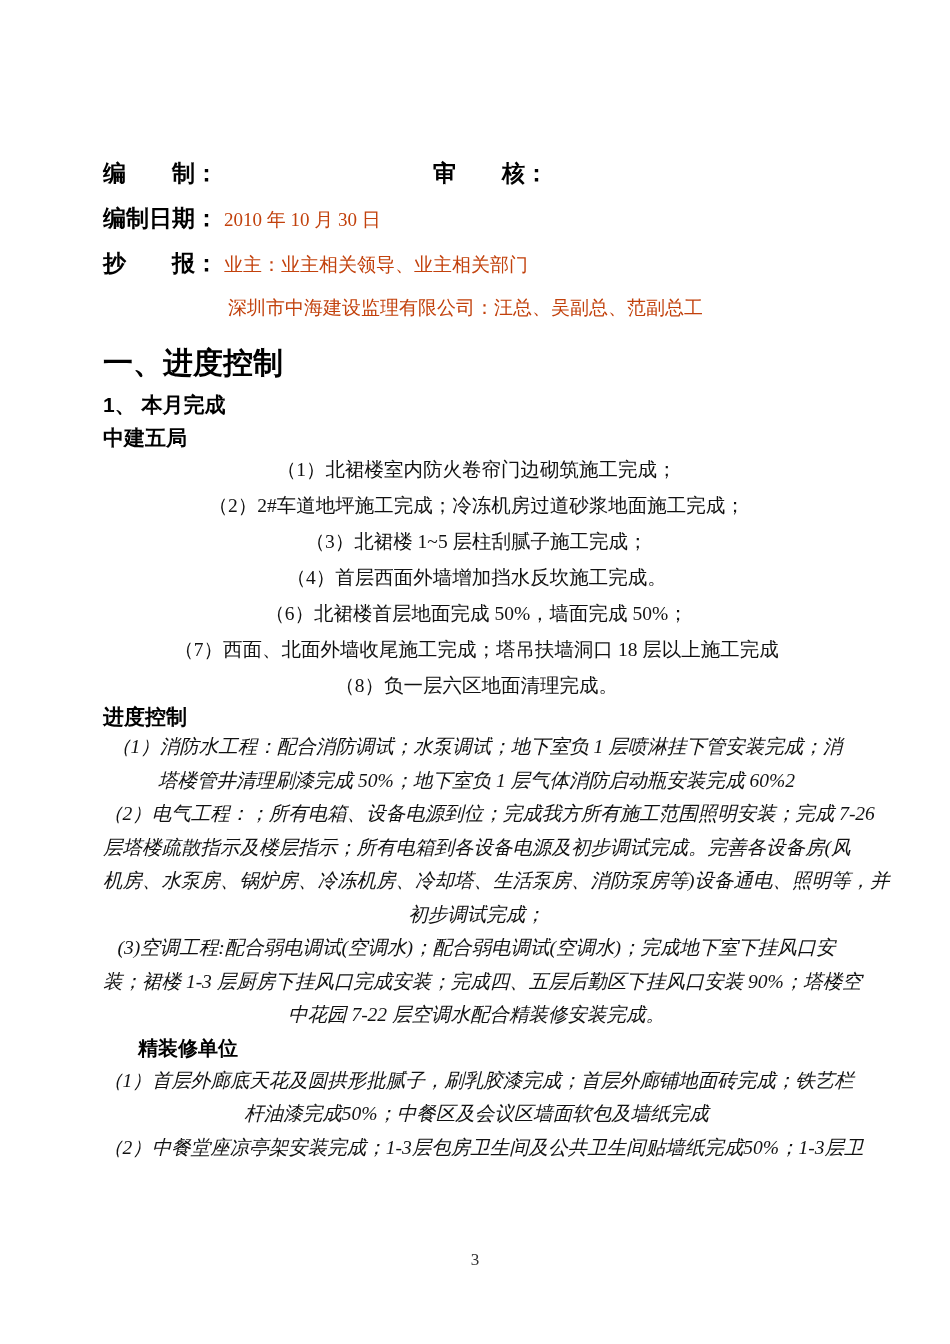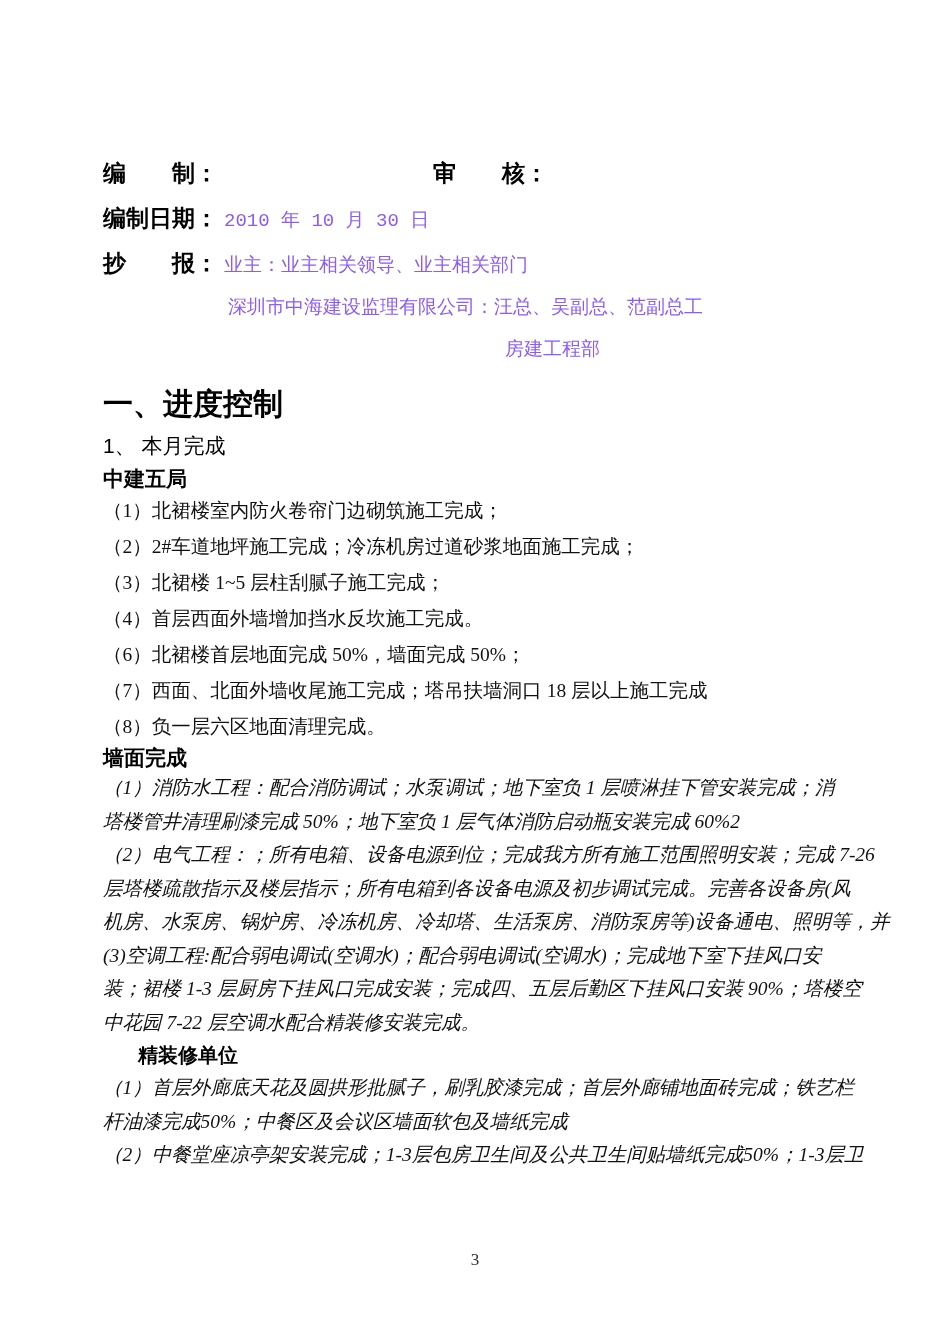--- a/index.html
+++ b/index.html
@@ -23,23 +23,23 @@
     white-space: nowrap;
     position: relative;
   }
   .meta-label {
     font-family: "Liberation Sans", "DejaVu Sans", sans-serif;
     font-weight: bold;
     font-size: 23px;
     color: #000000;
   }
   .meta-value {
-    font-family: Liberation Mono, monospace;
+    font-family: Liberation Serif, serif;
     font-size: 19px;
-    color: #8b5cf6;
+    color: #c2410c;
   }
   .meta-label-right {
     position: absolute;
     left: 305px;
     top: 0;
     margin-left: 25px;
   }
   .meta-value-after {
     margin-left: 6px;
   }
@@ -52,21 +52,21 @@
     font-family: "Liberation Sans", "DejaVu Sans", sans-serif;
     font-weight: bold;
     font-size: 30px;
     line-height: 34px;
     color: #000000;
     white-space: nowrap;
   }
   .h2 {
     margin-top: 12px;
     font-family: "Liberation Sans", "DejaVu Sans", sans-serif;
-    font-weight: normal;
+    font-weight: bold;
     font-size: 21px;
     line-height: 26px;
     color: #000000;
     white-space: nowrap;
   }
   .group-title {
     font-family: Liberation Serif, serif;
     font-weight: bold;
     font-size: 21px;
     line-height: 28px;
@@ -81,20 +81,21 @@
     line-height: 32px;
   }
 
   
   .line {
     font-family: "Liberation Serif", "DejaVu Serif", serif;
     font-size: 19.5px;
     color: #111111;
     white-space: nowrap;
     line-height: 36px;
+    text-align: center;
   }
   .group-2 .line, .group-3 .line {
     line-height: 33.5px;
     font-style: italic;
   }
 
   
   .footer {
     position: absolute;
     left: 0;
@@ -118,46 +119,44 @@
     </div>
     <div class="meta-row">
       <span class="meta-label">编制日期：</span><span class="meta-value meta-value-after">2010 年 10 月 30 日</span>
     </div>
     <div class="meta-row">
       <span class="meta-label">抄　　报：</span><span class="meta-value meta-value-after">业主：业主相关领导、业主相关部门</span>
     </div>
     <div class="meta-row meta-indent-1">
       <span class="meta-value">深圳市中海建设监理有限公司：汪总、吴副总、范副总工</span>
     </div>
-    <div class="meta-row meta-indent-2">
-      <span class="meta-value">房建工程部</span>
-    </div>
   </div>
 
   <div class="h1">一、进度控制</div>
   <div class="h2">1、 本月完成</div>
 
   <div class="group group-first group-1">
     <div class="group-title">中建五局</div>
     <div class="line">（1）北裙楼室内防火卷帘门边砌筑施工完成；</div>
     <div class="line">（2）2#车道地坪施工完成；冷冻机房过道砂浆地面施工完成；</div>
     <div class="line">（3）北裙楼 1~5 层柱刮腻子施工完成；</div>
     <div class="line">（4）首层西面外墙增加挡水反坎施工完成。</div>
     <div class="line">（6）北裙楼首层地面完成 50%，墙面完成 50%；</div>
     <div class="line">（7）西面、北面外墙收尾施工完成；塔吊扶墙洞口 18 层以上施工完成</div>
     <div class="line">（8）负一层六区地面清理完成。</div>
   </div>
 
   <div class="group group-2">
-    <div class="group-title">墙面完成</div>
+    <div class="group-title">进度控制</div>
     <div class="line">（1）消防水工程：配合消防调试；水泵调试；地下室负 1 层喷淋挂下管安装完成；消</div>
     <div class="line">塔楼管井清理刷漆完成 50%；地下室负 1 层气体消防启动瓶安装完成 60%2</div>
     <div class="line">（2）电气工程：；所有电箱、设备电源到位；完成我方所有施工范围照明安装；完成 7-26</div>
     <div class="line">层塔楼疏散指示及楼层指示；所有电箱到各设备电源及初步调试完成。完善各设备房(风</div>
     <div class="line">机房、水泵房、锅炉房、冷冻机房、冷却塔、生活泵房、消防泵房等)设备通电、照明等，并</div>
+    <div class="line">初步调试完成；</div>
     <div class="line">(3)空调工程:配合弱电调试(空调水)；配合弱电调试(空调水)；完成地下室下挂风口安</div>
     <div class="line">装；裙楼 1-3 层厨房下挂风口完成安装；完成四、五层后勤区下挂风口安装 90%；塔楼空</div>
     <div class="line">中花园 7-22 层空调水配合精装修安装完成。</div>
   </div>
 
   <div class="group group-3">
     <div class="group-title">精装修单位</div>
     <div class="line">（1）首层外廊底天花及圆拱形批腻子，刷乳胶漆完成；首层外廊铺地面砖完成；铁艺栏</div>
     <div class="line">杆油漆完成50%；中餐区及会议区墙面软包及墙纸完成</div>
     <div class="line">（2）中餐堂座凉亭架安装完成；1-3层包房卫生间及公共卫生间贴墙纸完成50%；1-3层卫</div>

